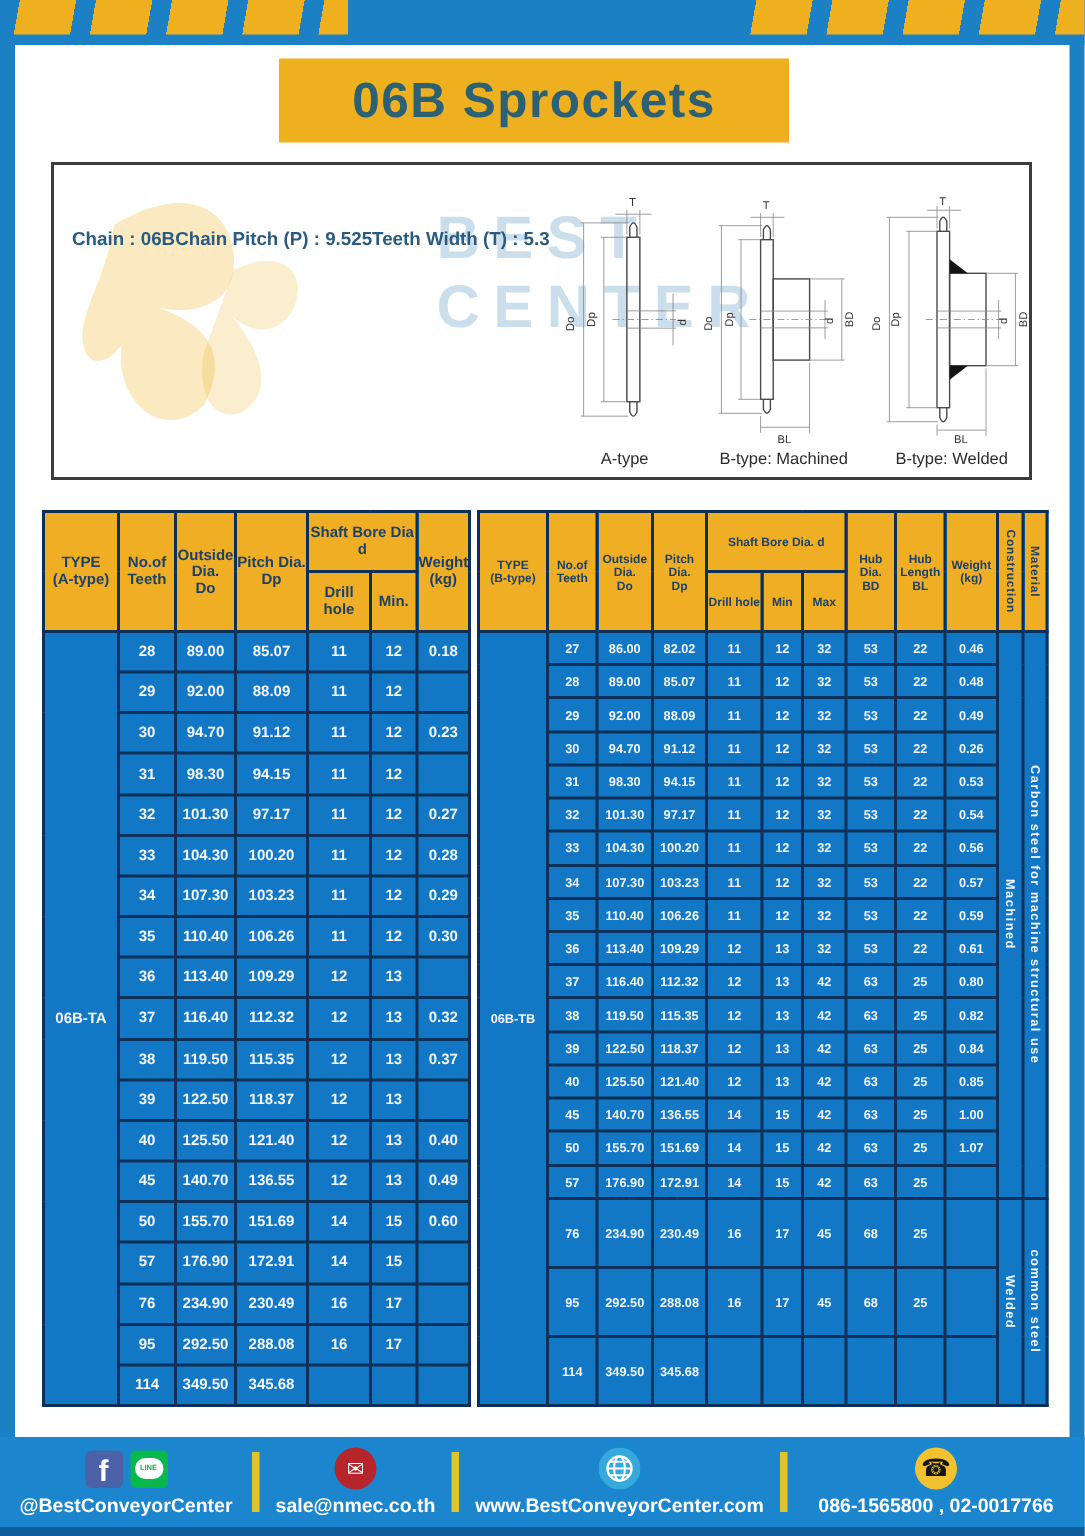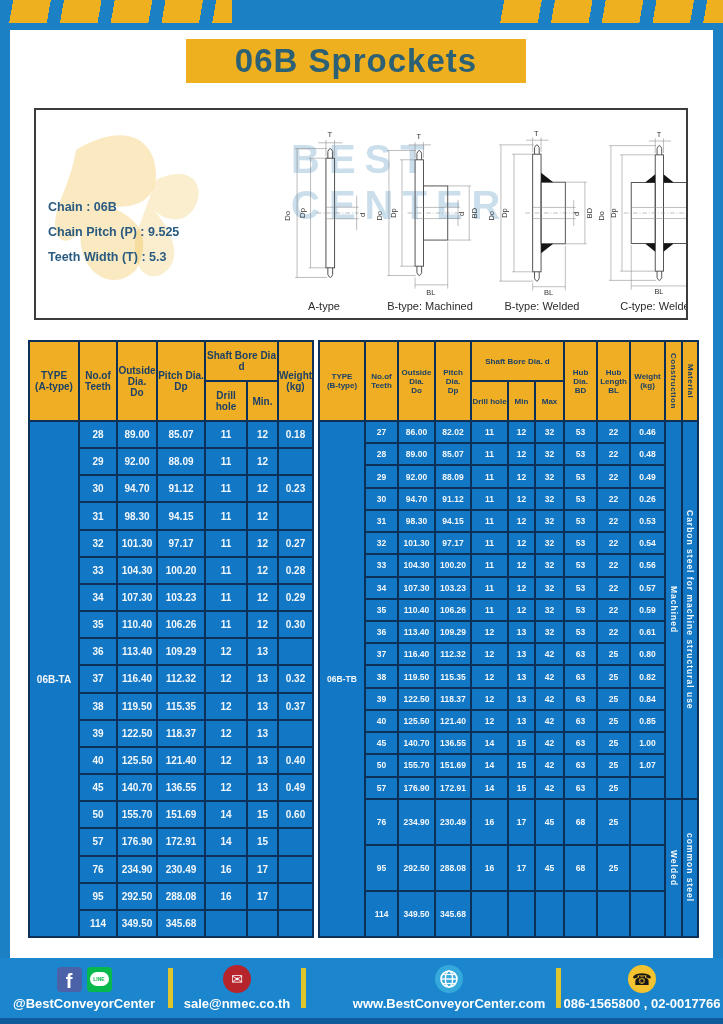--- a/index.html
+++ b/index.html
@@ -10,37 +10,37 @@
   }
   
   .top-band{position:absolute;left:0;top:0;width:723px;height:30px;background:#1b80c4;}
   .stripe{position:absolute;top:0;height:23px;background:repeating-linear-gradient(100deg,#1b80c4 0 13px,#eeb01f 13px 50px);}
   .stripe.left{left:0;width:232px;}
   .stripe.right{right:0;width:232px;}
   
   .sheet{position:absolute;left:10px;top:30px;width:703px;height:928px;background:#ffffff;}
   
   .title-banner{
-    position:absolute;left:176px;top:9px;width:340px;height:44px;background:#eeb01f;
+    position:absolute;left:176px;top:9px;width:340px;height:56px;background:#eeb01f;
     display:flex;align-items:center;justify-content:center;
   }
   .title-banner .t{font-size:33px;font-weight:bold;color:#2c6075;letter-spacing:1px;}
   
   .diagram-panel{
     position:absolute;left:24px;top:78px;width:650px;height:208px;
     border:2px solid #3c3c3c;display:flex;background:#fff;overflow:hidden;
   }
   .watermark{position:absolute;left:255px;top:26px;z-index:0;pointer-events:none;}
   .watermark .wm-text{
     font-size:40px;font-weight:bold;color:rgba(125,172,208,0.40);
     letter-spacing:9px;line-height:46px;white-space:nowrap;
   }
   .wm-blob{position:absolute;z-index:0;}
   .specs{
-    position:relative;z-index:1;flex:0 0 238px;display:flex;flex-direction:column;
+    position:relative;z-index:1;flex:0 0 238px;display:flex;
     justify-content:center;padding-left:12px;box-sizing:border-box;margin-top:37px;
   }
   .specs .line{font-size:12.5px;font-weight:bold;color:#2a5b80;line-height:25px;white-space:nowrap;}
   .figures{position:relative;z-index:1;flex:1;display:flex;align-items:stretch;}
   .figure{flex:1;display:flex;flex-direction:column;align-items:center;justify-content:flex-end;}
   .figure svg{display:block;}
   .figure .caption{font-size:11px;color:#2b2b2b;margin:1px 0 6px 0;white-space:nowrap;}
   .draw line,.draw path.ol,.draw rect{stroke:#4a4a4a;stroke-width:1;fill:none;}
   .draw .dim{stroke:#8a8a8a;stroke-width:0.6;}
   .draw .dash{stroke:#8a8a8a;stroke-width:0.6;stroke-dasharray:5 2 1 2;}
@@ -732,21 +732,21 @@
     <div class="f-label">@BestConveyorCenter</div>
   </div>
   <div class="f-sep"></div>
   <div class="f-sec" style="flex:0 0 128px;">
     <div class="icons">
         <div class="ic-mail">✉</div>
       </div>
     <div class="f-label">sale@nmec.co.th</div>
   </div>
   <div class="f-sep"></div>
-  <div class="f-sec" style="flex:0 0 214px;padding-left:36px;">
+  <div class="f-sec" style="flex:0 0 214px;">
     <div class="icons">
       <svg width="28" height="28" viewBox="0 0 28 28">
         <circle cx="14" cy="14" r="14" fill="#35a8dc"></circle>
         <circle cx="14" cy="14" r="8" fill="none" stroke="#fff" stroke-width="1.6"></circle>
         <ellipse cx="14" cy="14" rx="3.6" ry="8" fill="none" stroke="#fff" stroke-width="1.4"></ellipse>
         <line x1="6" y1="14" x2="22" y2="14" stroke="#fff" stroke-width="1.4"></line>
         <line x1="7.2" y1="9.5" x2="20.8" y2="9.5" stroke="#fff" stroke-width="1.2"></line>
         <line x1="7.2" y1="18.5" x2="20.8" y2="18.5" stroke="#fff" stroke-width="1.2"></line>
       </svg>
     </div>

